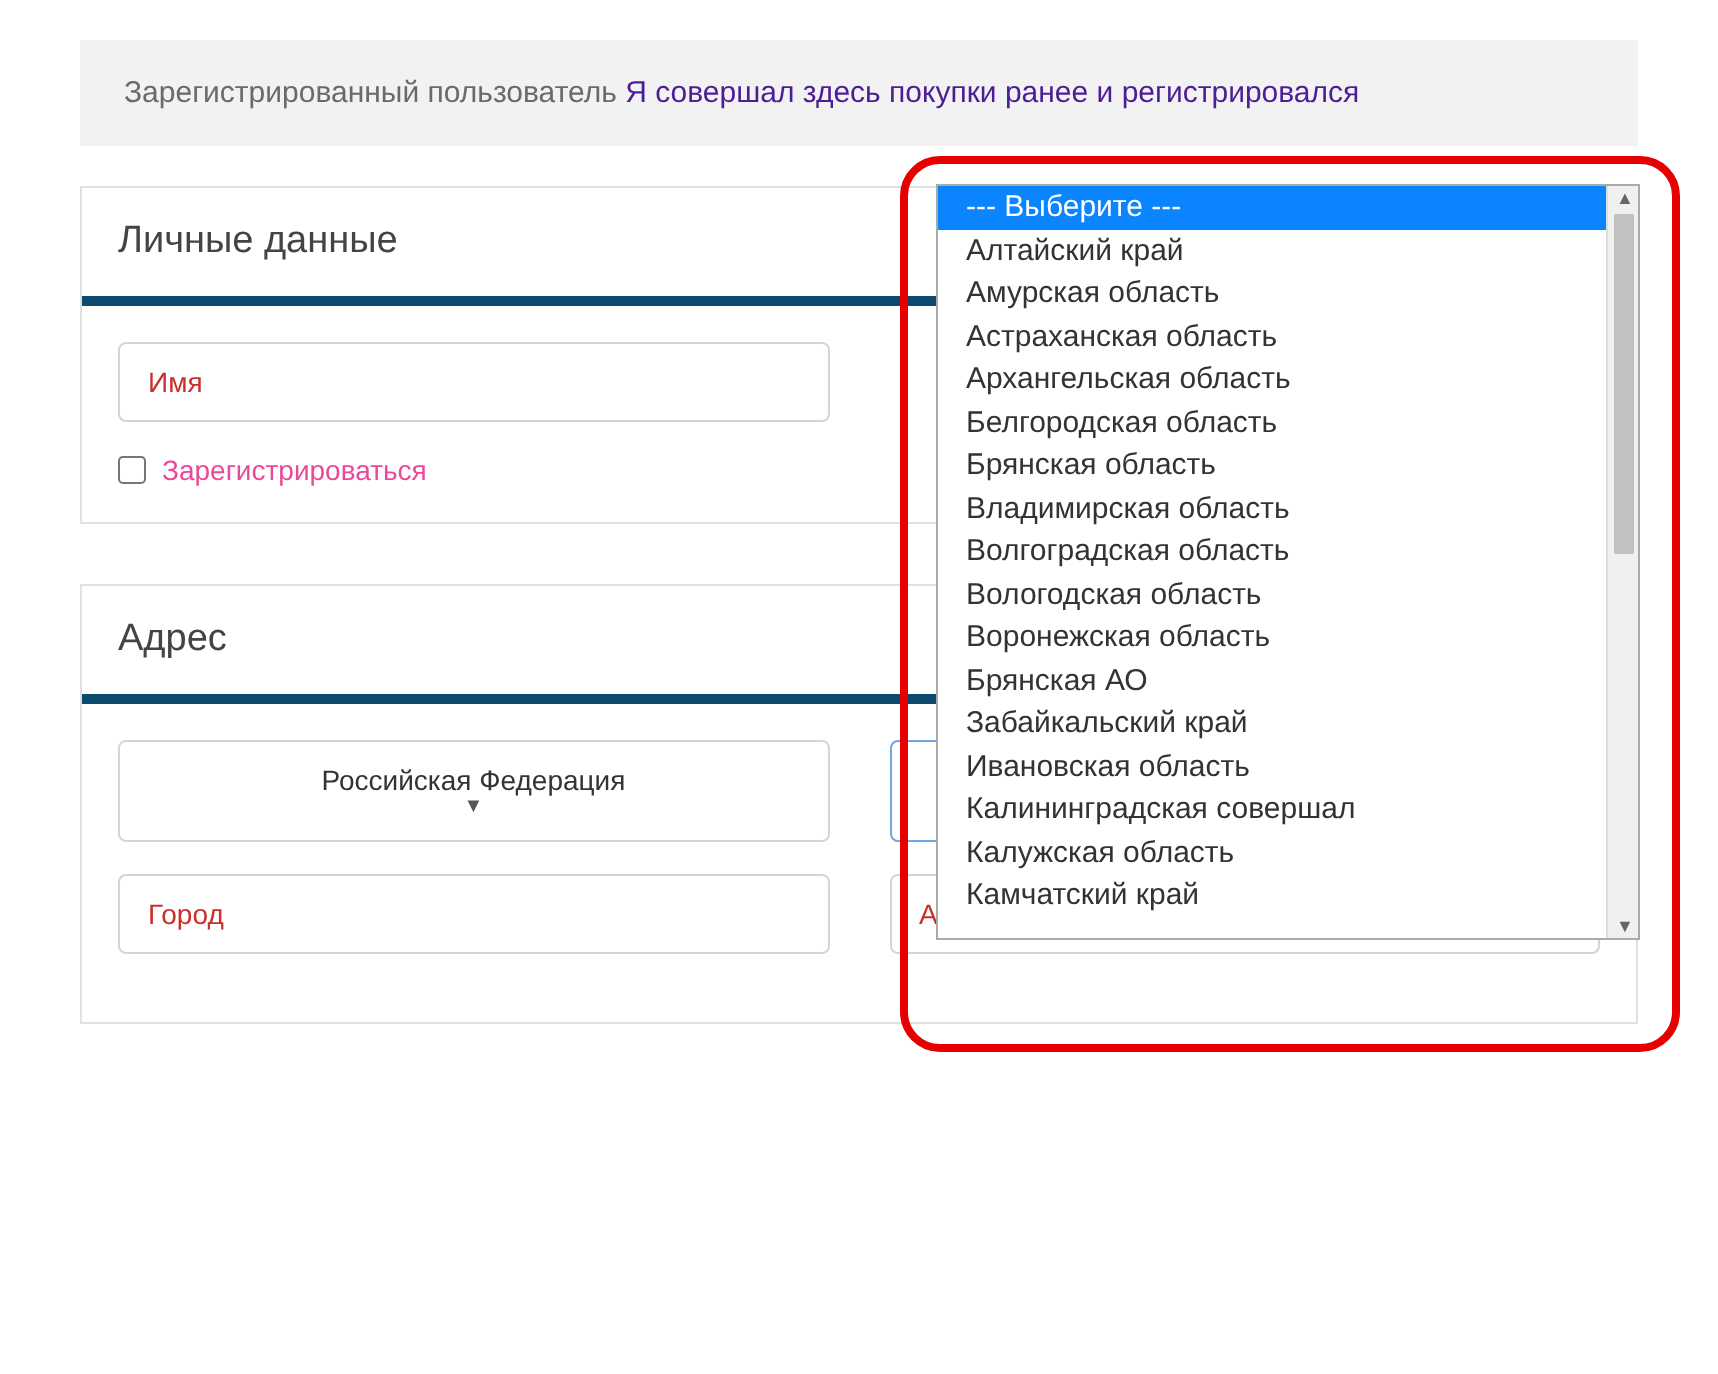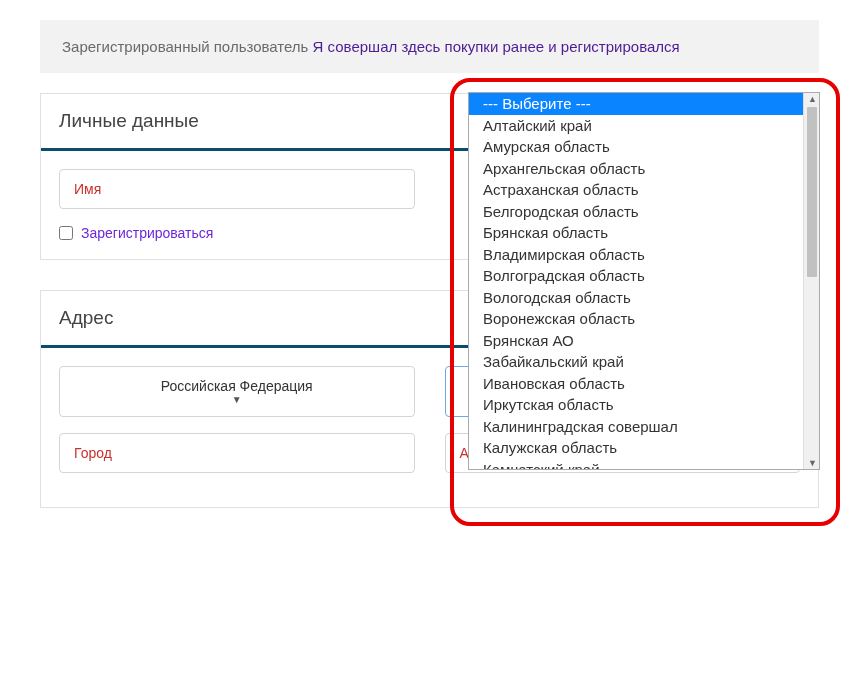--- a/index.html
+++ b/index.html
@@ -15,21 +15,21 @@
     .alert-box .link { color: #4c1d95; cursor: pointer; }
     .panel {
       border: 1px solid #e0e0e0;
       margin-bottom: 30px;
       background: #fff;
     }
     .panel-header {
       padding: 16px 18px;
       font-size: 19px;
       color: #444;
-      border-bottom: 3px solid #0c4a6e;
+      border-bottom: 5px solid #0c4a6e;
     }
     .panel-body { padding: 18px; }
     .row { display: flex; gap: 30px; margin-bottom: 16px; }
     .col { flex: 1; position: relative; }
     .input-box, .select-box {
       width: 100%;
       border: 1px solid #d5d5d5;
       border-radius: 4px;
       padding: 11px 14px;
       font-size: 14px;
@@ -42,21 +42,21 @@
       justify-content: space-between;
       align-items: center;
       cursor: pointer;
       position: relative;
       flex-direction: column;
     }
     .select-box .arrow { color: #555; font-size: 10px; }
     .select-box.highlighted { border: 1px solid #6fa8dc; }
     .checkbox-row { display: flex; align-items: center; gap: 8px; margin-top: 6px; }
     .checkbox-row input { width: 14px; height: 14px; cursor: pointer; }
-    .checkbox-row label { font-size: 14px; color: #6d28d9; }
+    .checkbox-row label { font-size: 14px; color: #ec4899; }
     .highlight-frame {
       position: absolute;
       border: 4px solid #e60000;
       border-radius: 20px;
       top: 78px;
       left: 450px;
       width: 390px;
       height: 448px;
       pointer-events: none;
       z-index: 30;
@@ -160,32 +160,31 @@
     </div>
   </div>
 
 </div>
 
 <div class="dropdown-open">
   <div class="dropdown-list" id="dropdown-list">
       <div class="dropdown-item selected">--- Выберите ---</div>
       <div class="dropdown-item">Алтайский край</div>
       <div class="dropdown-item">Амурская область</div>
+      <div class="dropdown-item">Астраханская область</div>
       <div class="dropdown-item">Архангельская область</div>
-      <div class="dropdown-item">Астраханская область</div>
       <div class="dropdown-item">Белгородская область</div>
       <div class="dropdown-item">Брянская область</div>
       <div class="dropdown-item">Владимирская область</div>
       <div class="dropdown-item">Волгоградская область</div>
       <div class="dropdown-item">Вологодская область</div>
       <div class="dropdown-item">Воронежская область</div>
       <div class="dropdown-item">Брянская АО</div>
       <div class="dropdown-item">Забайкальский край</div>
       <div class="dropdown-item">Ивановская область</div>
-      <div class="dropdown-item">Иркутская область</div>
       <div class="dropdown-item">Калининградская совершал</div>
       <div class="dropdown-item">Калужская область</div>
       <div class="dropdown-item">Камчатский край</div>
     </div>
   <div class="scrollbar-track">
     <span class="scrollbar-arrow up">▲</span>
     <div class="scrollbar-thumb"></div>
     <span class="scrollbar-arrow down">▼</span>
   </div>
 </div>

